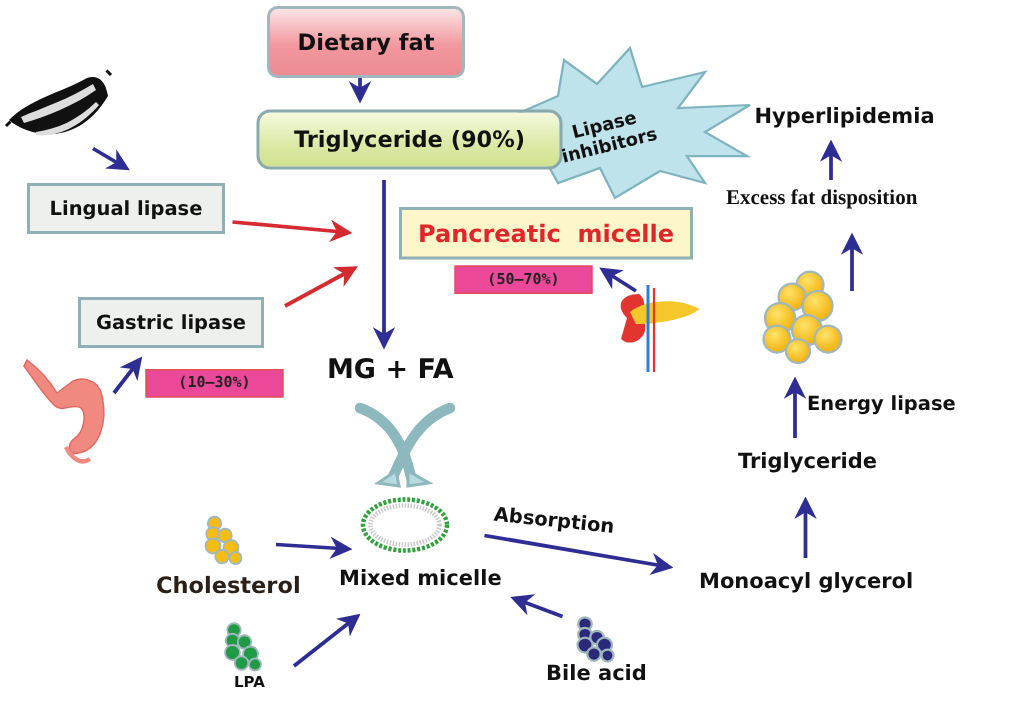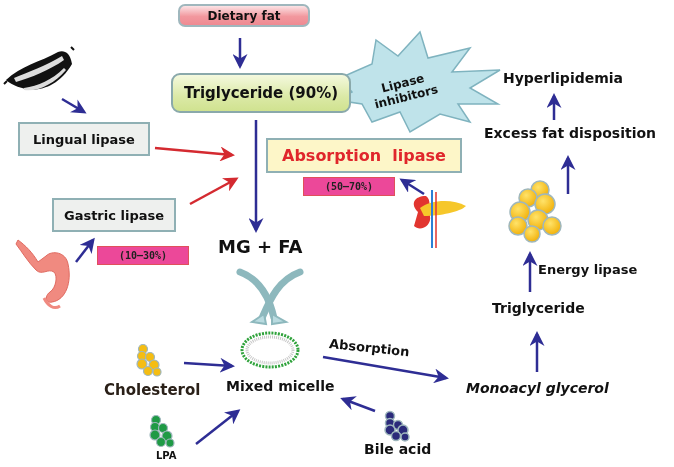--- a/index.html
+++ b/index.html
@@ -1,22 +1,22 @@
 <!DOCTYPE html>
 <html><head>
 <meta charset="utf-8">
 <style>
   html, body { margin:0; padding:0; background:#ffffff; }
   body { width:674px; height:467px; position:relative; overflow:hidden; font-family:"DejaVu Sans", sans-serif; }
   #canvas { position:absolute; left:0; top:0; width:674px; height:467px; }
   .lbl { position:absolute; font-weight:bold; color:#111; white-space:nowrap; }
   .box { position:absolute; display:flex; align-items:center; justify-content:center; box-sizing:border-box; font-weight:bold; white-space:nowrap; }
-  .dietary { left:178px; top:4px; width:132px; height:23px; border:2px solid #9fb7bd; border-radius:7px;
-    background:linear-gradient(#fbe3e5,#f2989e 55%,#ee8a92); font-size:12px; color:#111; }
-  .trig { left:171px; top:73px; width:180px; height:40px; border:2px solid #8aa9ab; border-radius:9px;
+  .dietary { left:178px; top:4px; width:132px; height:48px; border:2px solid #9fb7bd; border-radius:7px;
+    background:linear-gradient(#fbe3e5,#f2989e 55%,#ee8a92); font-size:15px; color:#111; }
+  .trig { left:171px; top:73px; width:204px; height:40px; border:2px solid #8aa9ab; border-radius:9px;
     background:linear-gradient(#f4f9de,#dbe9a6 60%,#d0e290); font-size:15px; color:#111;align-items:center; }
   .lingual { left:18px; top:122px; width:132px; height:34px; border:2px solid #8fb0b4; background:#eef0ee; font-size:13px; color:#111; }
   .gastric { left:52px; top:198px; width:124px; height:34px; border:2px solid #8fb0b4; background:#eef0ee; font-size:13px; color:#111; }
   .pancreatic { left:266px; top:138px; width:196px; height:35px; border:2px solid #8fb0b4; background:#fdf6c8; font-size:16px; color:#e0262b; }
   .pct { position:absolute; box-sizing:border-box; border:1.5px solid #e0505a; background:#ec4899; font-size:10px; font-weight:bold; color:#222;
     display:flex; align-items:center; justify-content:center; font-family:"DejaVu Sans Mono", monospace; }
   .pct50 { left:303px; top:177px; width:92px; height:19px; }
   .pct10 { left:97px; top:246px; width:92px; height:19px; }
   .burst-text { position:absolute; left:372px; top:76px; font-size:12px; font-weight:bold; color:#111; transform:rotate(-14deg); text-align:center; line-height:14px; }
 </style>
@@ -143,29 +143,29 @@
 <div class="box lingual">
   <span>Lingual lipase</span>
 </div>
 <div class="box gastric">
   <span>Gastric lipase</span>
 </div>
 <div class="pct pct10">
   <span>(10–30%)</span>
 </div>
 <div class="box pancreatic">
-  <span style="white-space:pre;">Absorption  lipase</span>
+  <span style="white-space:pre;">Pancreatic  micelle</span>
 </div>
 <div class="pct pct50">
   <span>(50–70%)</span>
 </div>
 
 <div class="lbl" style="left:218px; top:236px; font-size:18px;">MG + FA</div>
 <div class="lbl" style="left:226px; top:378px; font-size:14px;">Mixed micelle</div>
 <div class="lbl" style="left:104px; top:381px; font-size:15px; color:#2a2018;">Cholesterol</div>
 <div class="lbl" style="left:156px; top:450px; font-size:10px;">LPA</div>
 <div class="lbl" style="left:364px; top:441px; font-size:14px;">Bile acid</div>
 <div class="lbl" style="left:330px; top:336px; font-size:13px; transform:rotate(6deg); transform-origin:left top;">Absorption</div>
-<div class="lbl" style="left:466px; top:380px; font-size:14px;font-style:italic;">Monoacyl glycerol</div>
+<div class="lbl" style="left:466px; top:380px; font-size:14px;">Monoacyl glycerol</div>
 <div class="lbl" style="left:492px; top:300px; font-size:14px;">Triglyceride</div>
 <div class="lbl" style="left:538px; top:262px; font-size:13px;">Energy lipase</div>
-<div class="lbl" style="left:484px; top:125px; font-size:14px;">Excess fat disposition</div>
+<div class="lbl" style="left:484px; top:125px; font-size:14px;font-family:Liberation Serif, serif;">Excess fat disposition</div>
 <div class="lbl" style="left:503px; top:70px; font-size:14px;">Hyperlipidemia</div>
 
 </body></html>

